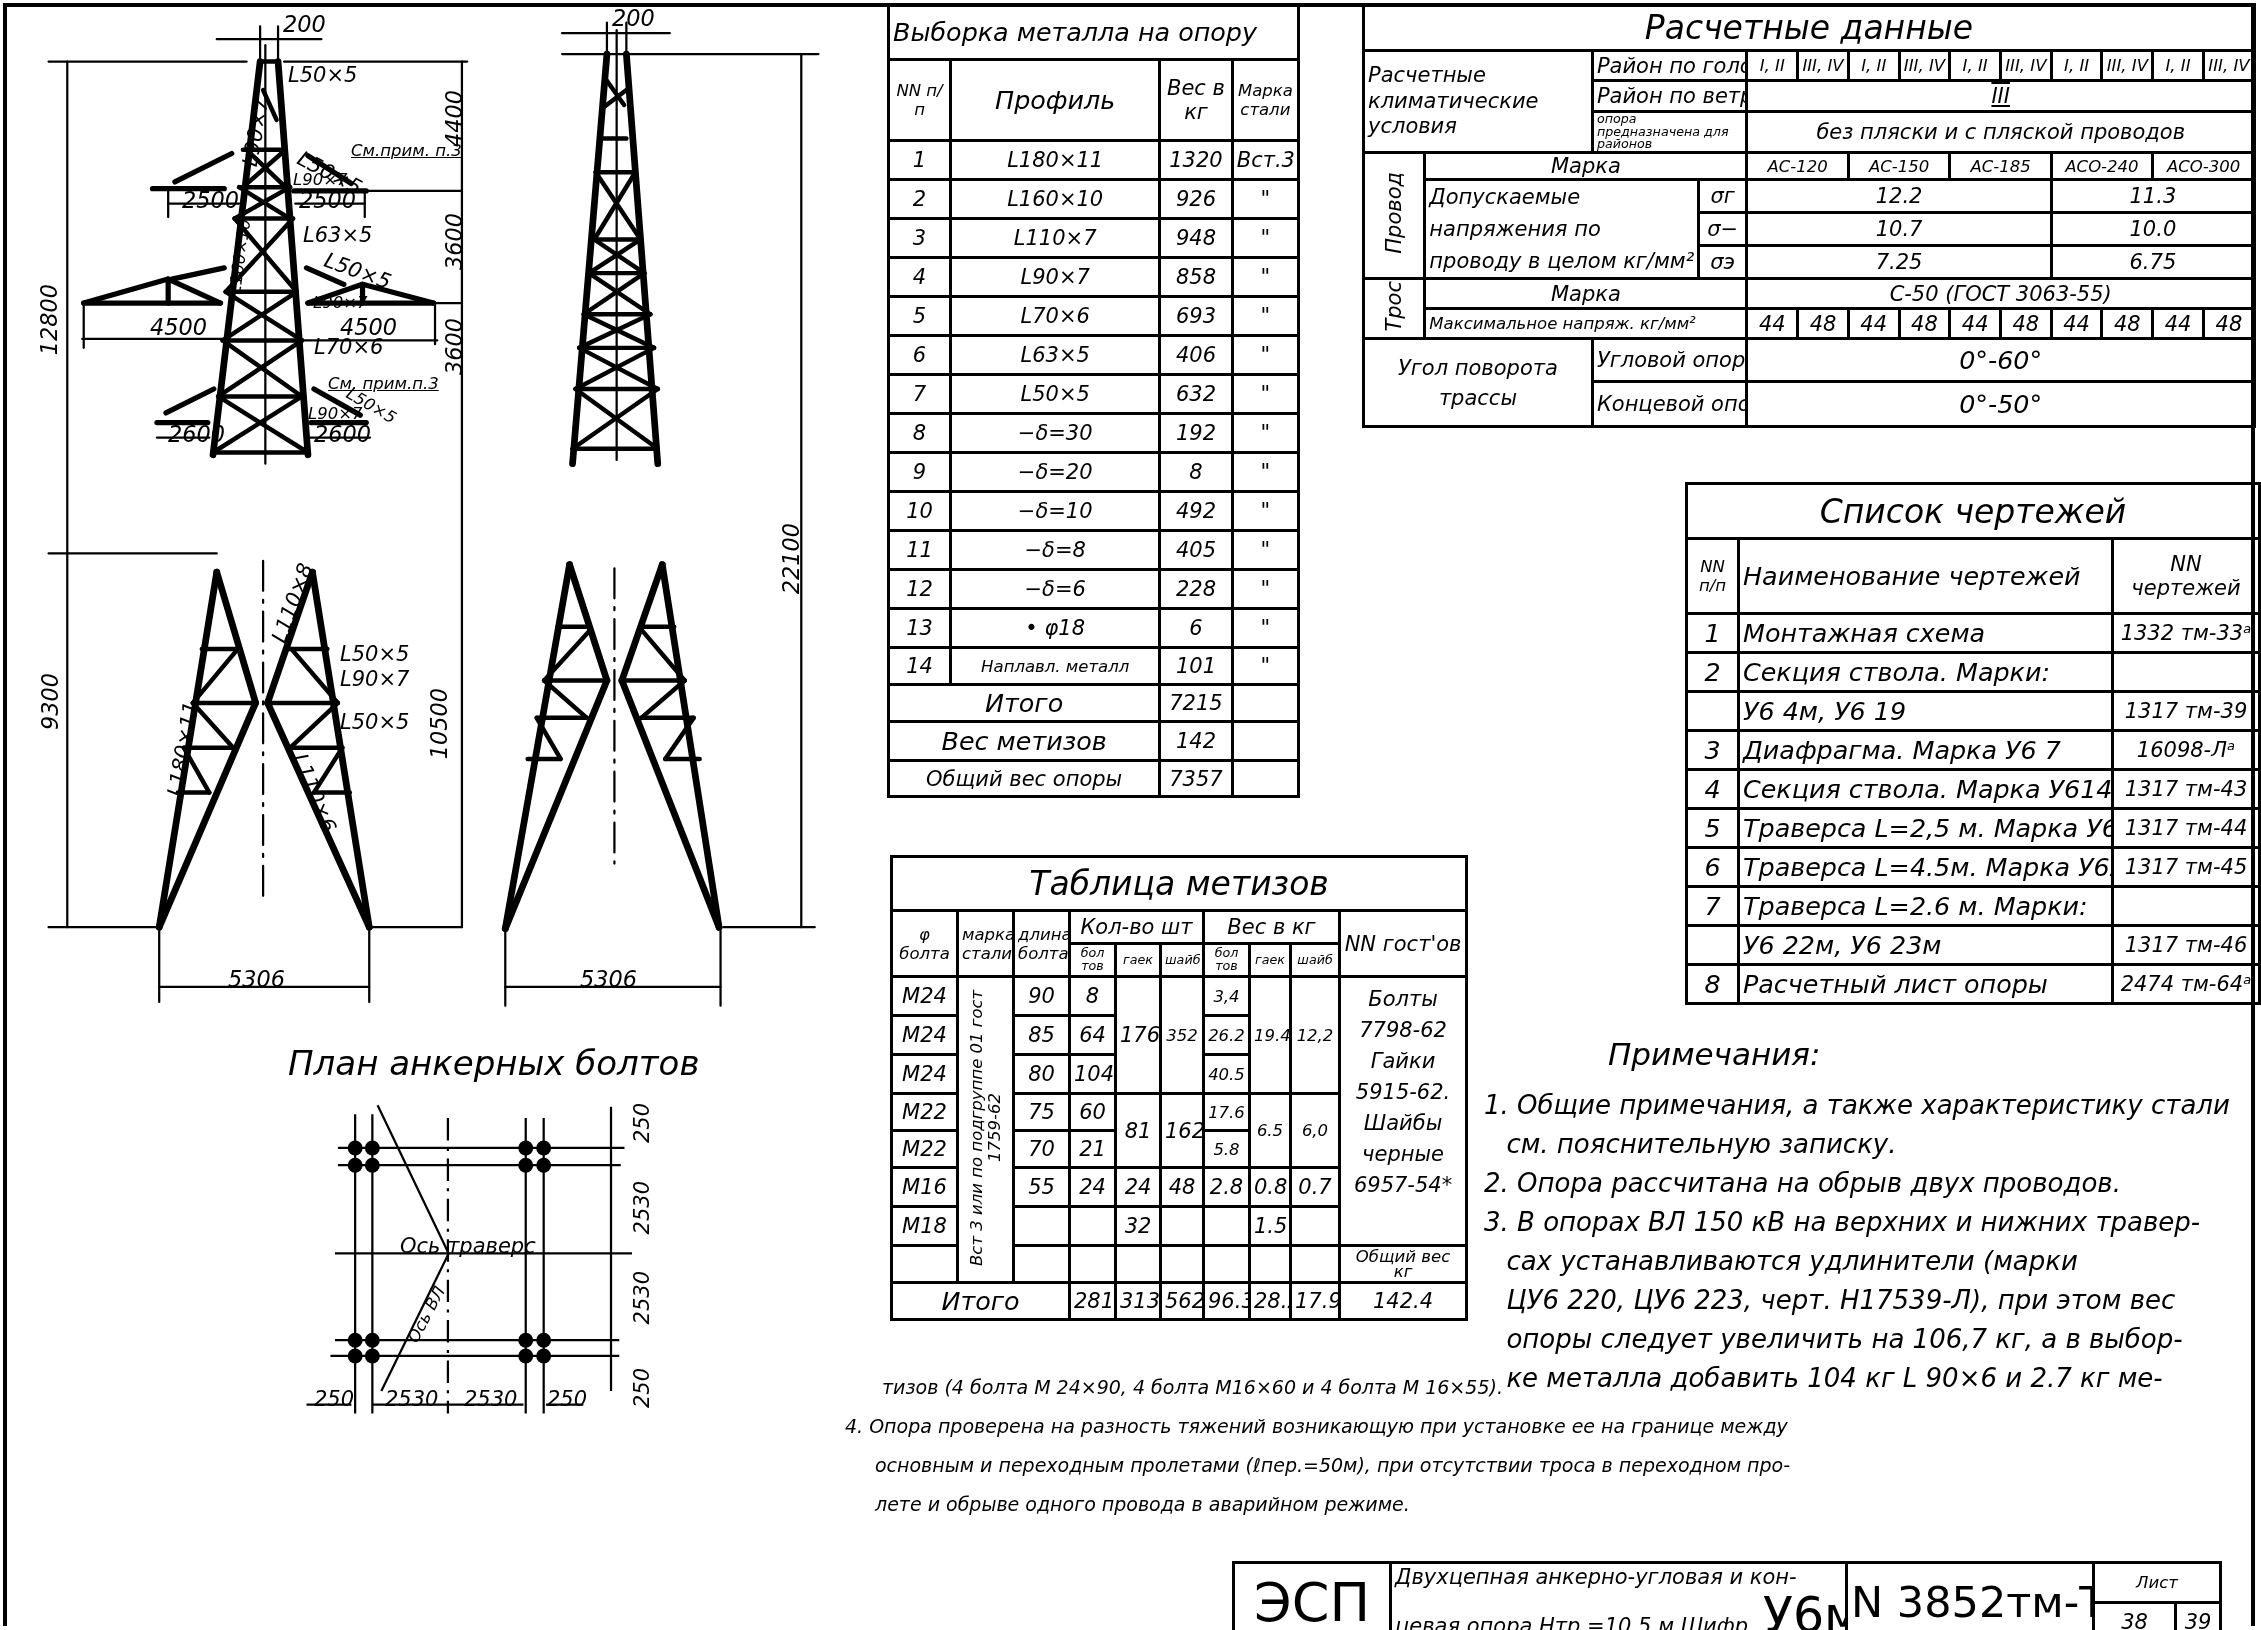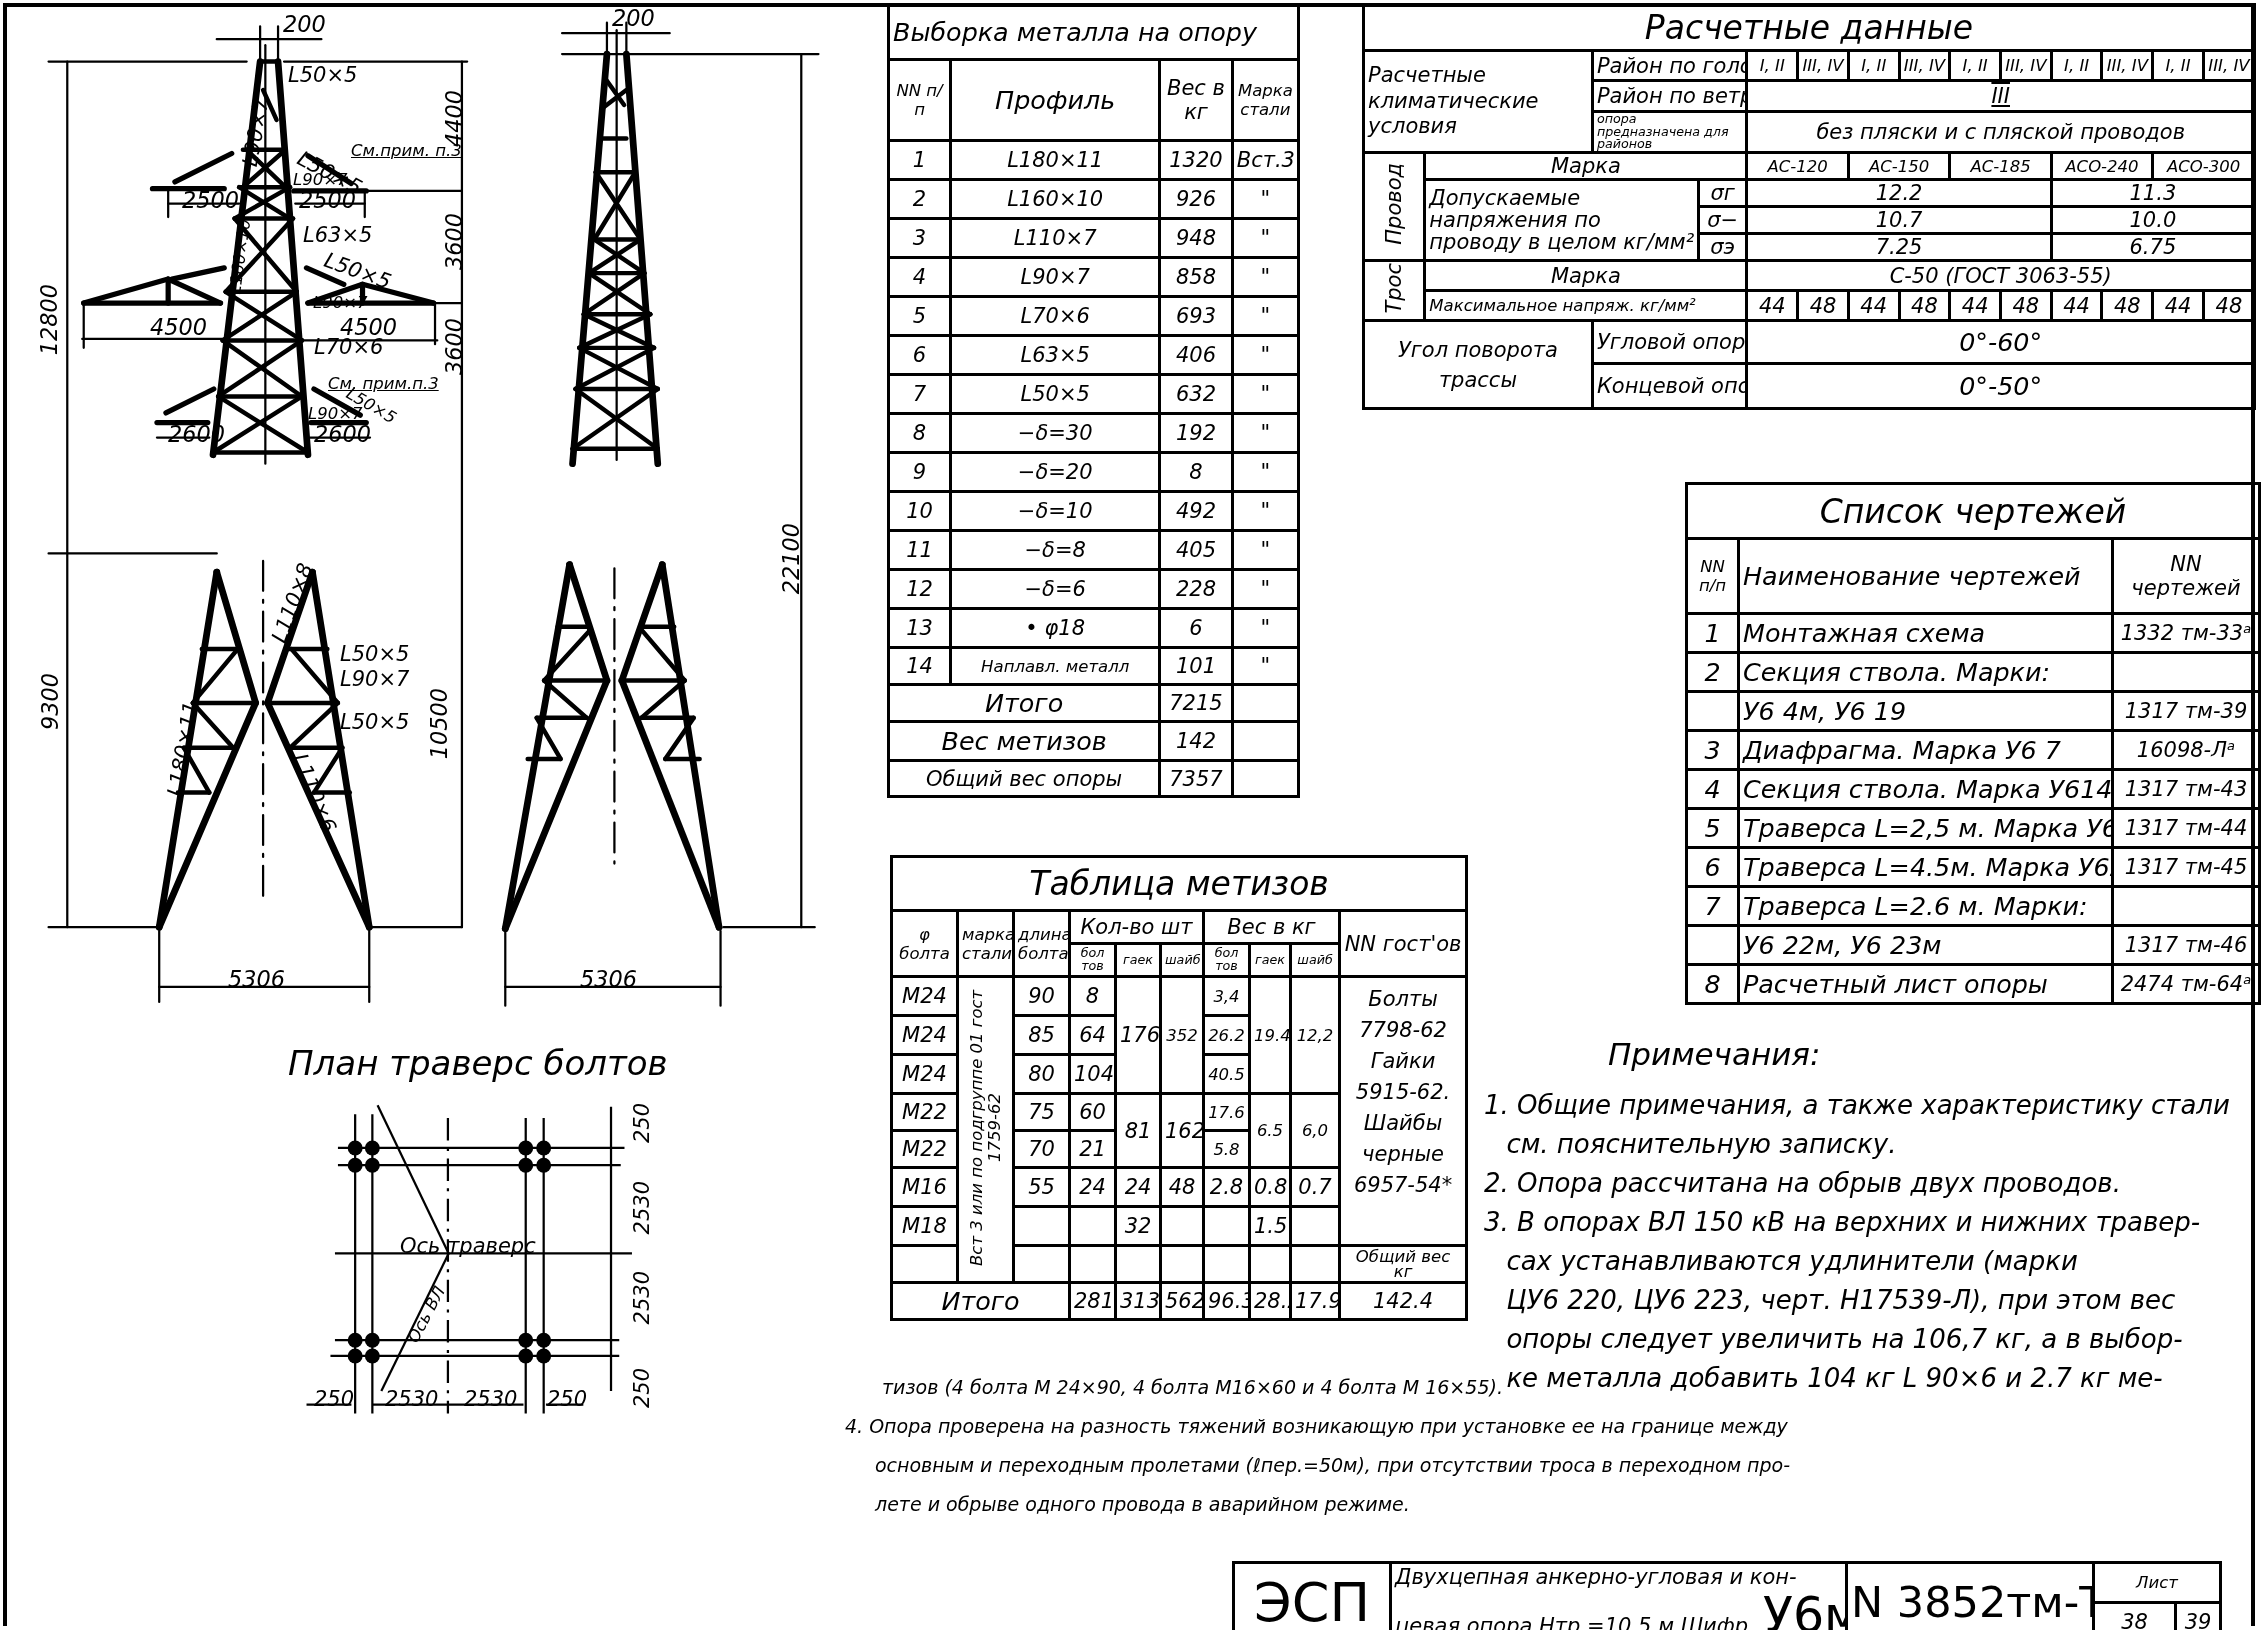--- a/index.html
+++ b/index.html
@@ -232,21 +232,21 @@
 <div class="abs sm" style="left:340px;top:642px;">L50×5</div>
 <div class="abs sm" style="left:340px;top:667px;">L90×7</div>
 <div class="abs sm" style="left:340px;top:710px;">L50×5</div>
 <div class="abs sm" style="left:135px;top:737px;transform:rotate(-80deg);">L180×11</div>
 <div class="abs sm" style="left:273px;top:781px;transform:rotate(68deg);">L110×6</div>
 
 <div class="abs dimtxt" style="left:612px;top:4.5px;">200</div>
 <div class="abs dimtxt vert" style="left:778px;top:523px;">22100</div>
 <div class="abs dimtxt" style="left:580px;top:966px;">5306</div>
 
-<div class="abs" style="left:288px;top:1043px;font-size:34px;">План траверс болтов</div>
+<div class="abs" style="left:288px;top:1043px;font-size:34px;">План анкерных болтов</div>
 <svg width="464" height="404" viewBox="0 0 620 540" style="left:284px;top:1032px;">
   <g stroke="#000" stroke-width="3" fill="none">
     <line x1="95" y1="110" x2="95" y2="510"></line>
       <line x1="118" y1="110" x2="118" y2="510"></line>
     <line x1="323" y1="115" x2="323" y2="510"></line>
       <line x1="347" y1="115" x2="347" y2="510"></line>
     <line x1="219" y1="115" x2="219" y2="510" stroke-dasharray="30 10 4 10"></line>
     <line x1="72" y1="155" x2="455" y2="155"></line>
       <line x1="72" y1="178" x2="450" y2="178"></line>
     <line x1="68" y1="412" x2="448" y2="412"></line>
@@ -458,21 +458,21 @@
   <tr style="height:22.4px">
     <td rowspan="4" class="sm" style="padding:0"><span class="vert" style="display:inline-block">Провод</span></td>
     <td colspan="3" class="sm">Марка</td>
     <td colspan="2" class="xs">АС-120</td>
     <td colspan="2" class="xs">АС-150</td>
     <td colspan="2" class="xs">АС-185</td>
     <td colspan="2" class="xs">АСО-240</td>
     <td colspan="2" class="xs">АСО-300</td>
   </tr>
   <tr style="height:25.4px">
-    <td colspan="2" rowspan="3" class="sm tl" style="white-space:normal;line-height:22px">Допускаемые напряжения по проводу в целом кг/мм²</td>
+    <td colspan="2" rowspan="3" class="sm tl" style="white-space:normal;line-height:32px">Допускаемые напряжения по проводу в целом кг/мм²</td>
     <td class="sm">σг</td>
     <td colspan="6" class="sm">12.2</td>
     <td colspan="4" class="sm">11.3</td>
   </tr>
   <tr style="height:25.4px">
     <td class="sm">σ−</td>
     <td colspan="6" class="sm">10.7</td>
     <td colspan="4" class="sm">10.0</td>
   </tr>
   <tr style="height:27px">

